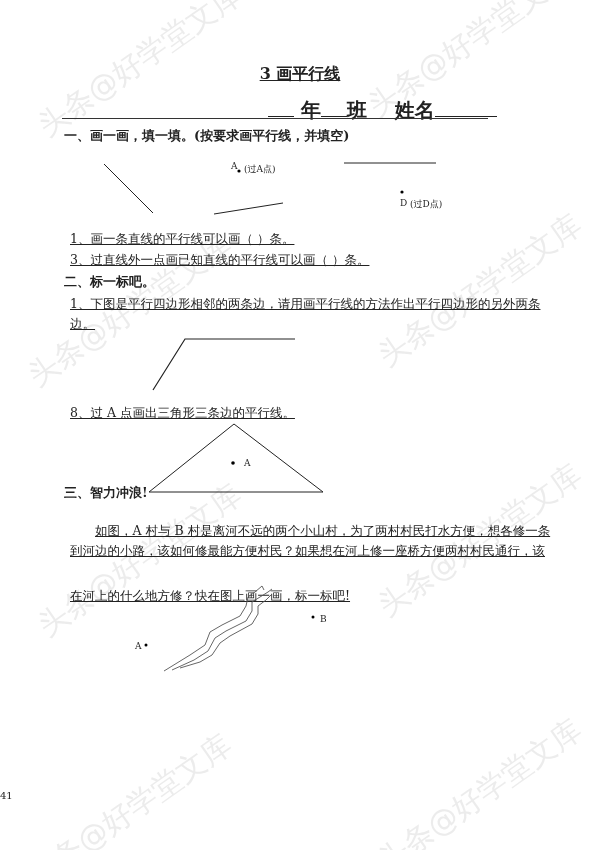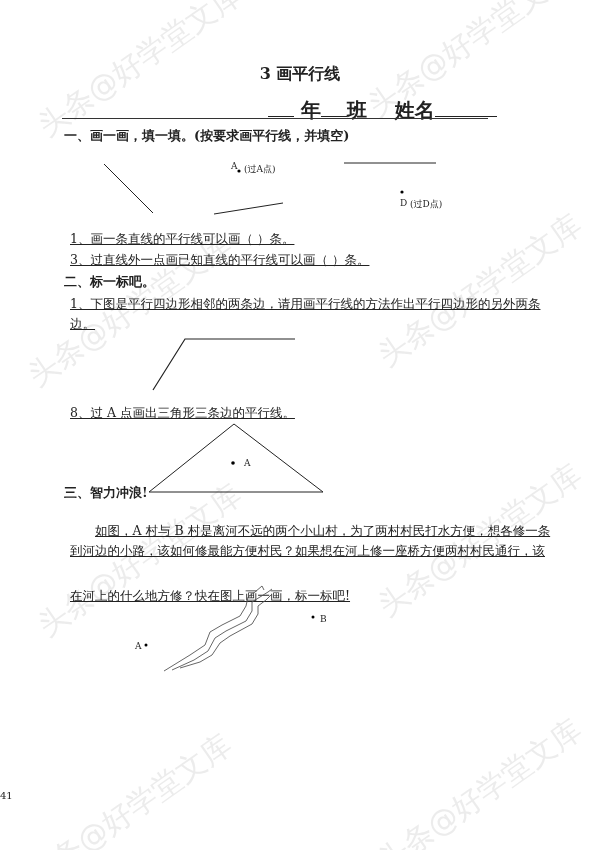--- a/index.html
+++ b/index.html
@@ -1,18 +1,18 @@
 <!DOCTYPE html>
 <html><head>
 <meta charset="utf-8">
 <style>
   html,body{margin:0;padding:0;background:#fff;}
   body{width:600px;height:850px;position:relative;overflow:hidden;font-family:"DejaVu Serif","Liberation Serif",serif;color:#222;}
   .abs{position:absolute;}
-  .title{left:0;width:600px;top:64px;text-align:center;font-size:16px;font-weight:bold;}
+  .title{left:0;width:600px;top:64px;text-align:center;font-size:16px;font-weight:bold;text-decoration:underline;}
   .classline{top:97px;left:268px;font-size:20px;font-weight:bold;}
   .blank{display:inline-block;border-bottom:1.5px solid #222;height:12px;vertical-align:baseline;}
   .rule{top:118px;left:62px;width:426px;height:0;border-top:1.5px solid #333;}
   .h{font-size:13px;font-weight:bold;}
   .t{font-size:12.5px;text-decoration:underline;}
   .small{font-size:9px;}
   .wm{position:absolute;font-size:30px;color:rgba(170,170,170,0.22);transform:rotate(-35deg);white-space:nowrap;font-family:"DejaVu Sans",sans-serif;pointer-events:none;}
   svg{position:absolute;left:0;top:0;}
 </style>
 </head>

